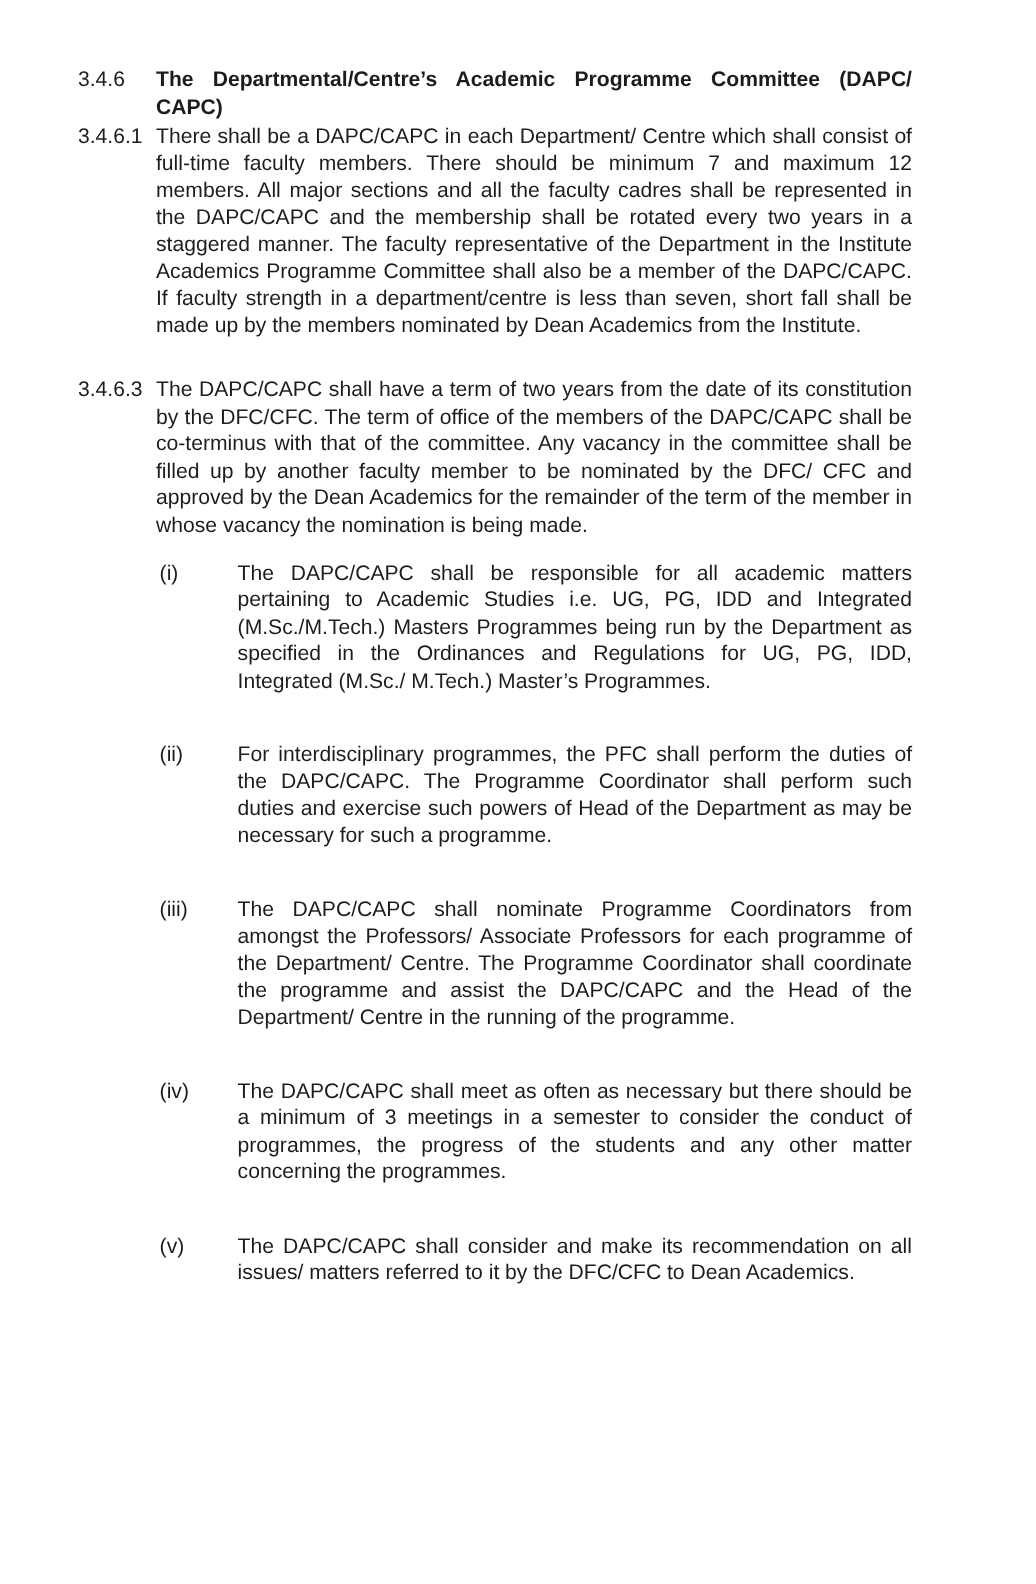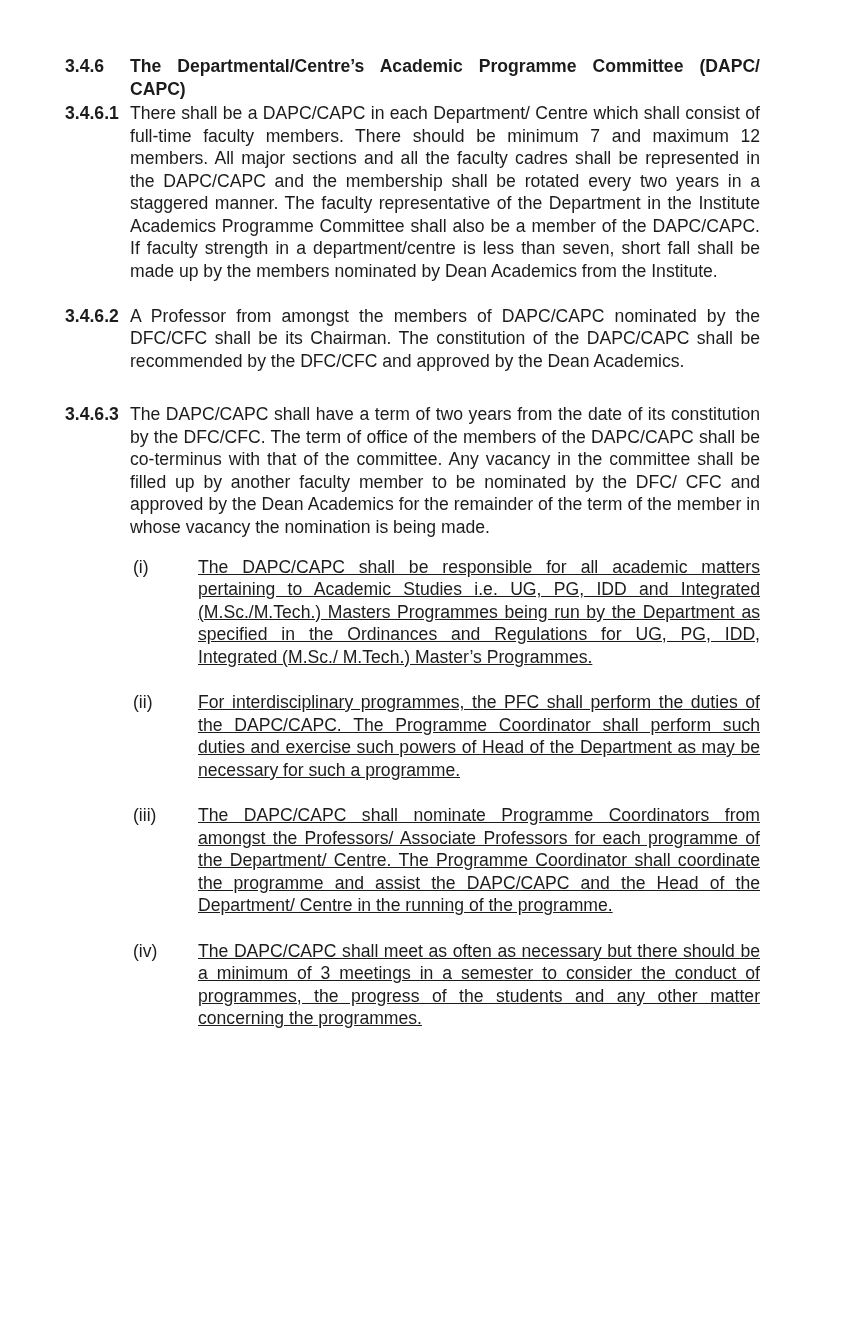--- a/index.html
+++ b/index.html
@@ -23,62 +23,58 @@
   .block {
     margin: 0;
     padding-left: 65px;
     text-indent: -65px;
     text-align: justify;
   }
   .block .num {
     display: inline-block;
     width: 65px;
     text-indent: 0;
-    font-weight: bold;
+    font-weight: normal;
     white-space: nowrap;
   }
   .heading {
     font-weight: bold;
   }
   .para-1 { margin-top: 2px; }
   .para-2 { margin-top: 22.5px; }
   .para-3 { margin-top: 31px; }
   .subheading { margin-top: 11px; }
   .duty {
     margin-left: 68px;
     padding-left: 65px;
     text-indent: -65px;
     text-align: justify;
-    text-decoration: underline;
   }
   .duty .label {
     display: inline-block;
     width: 65px;
     text-indent: 0;
     white-space: nowrap;
   }
   .duty-0 { margin-top: 17.5px; }
-  .duty-n { margin-top: 23px; }
+  .duty-n { margin-top: 39px; }
 </style>
 </head>
 <body>
 
 <div class="page" style="background: rgb(255, 255, 255); color: rgb(28, 28, 28);">
 
   <div class="block heading">
     <span class="num">3.4.6</span><span>The Departmental/Centre’s Academic Programme Committee (DAPC/ CAPC)</span>
   </div>
 
   <div class="block para-1">
     <span class="num">3.4.6.1</span><span>There shall be a DAPC/CAPC in each Department/ Centre which shall consist of full-time faculty members. There should be minimum 7 and maximum 12 members. All major sections and all the faculty cadres shall be represented in the DAPC/CAPC and the membership shall be rotated every two years in a staggered manner. The faculty representative of the Department in the Institute Academics Programme Committee shall also be a member of the DAPC/CAPC. If faculty strength in a department/centre is less than seven, short fall shall be made up by the members nominated by Dean Academics from the Institute.</span>
   </div>
 
-  <div class="block para-2">
-    <span class="num">3.4.6.2</span><span>A Professor from amongst the members of DAPC/CAPC nominated by the DFC/CFC shall be its Chairman. The constitution of the DAPC/CAPC shall be recommended by the DFC/CFC and approved by the Dean Academics.</span>
-  </div>
 
   <div class="block para-3">
     <span class="num">3.4.6.3</span><span>The DAPC/CAPC shall have a term of two years from the date of its constitution by the DFC/CFC. The term of office of the members of the DAPC/CAPC shall be co-terminus with that of the committee. Any vacancy in the committee shall be filled up by another faculty member to be nominated by the DFC/ CFC and approved by the Dean Academics for the remainder of the term of the member in whose vacancy the nomination is being made.</span>
   </div>
 
 
   <div class="duty duty-0">
     <span class="label">(i)</span><span>The DAPC/CAPC shall be responsible for all academic matters pertaining to Academic Studies i.e. UG, PG, IDD and Integrated (M.Sc./M.Tech.) Masters Programmes being run by the Department as specified in the Ordinances and Regulations for UG, PG, IDD, Integrated (M.Sc./ M.Tech.) Master’s Programmes.</span>
   </div>
 
@@ -87,15 +83,18 @@
   </div>
 
   <div class="duty duty-n">
     <span class="label">(iii)</span><span>The DAPC/CAPC shall nominate Programme Coordinators from amongst the Professors/ Associate Professors for each programme of the Department/ Centre. The Programme Coordinator shall coordinate the programme and assist the DAPC/CAPC and the Head of the Department/ Centre in the running of the programme.</span>
   </div>
 
   <div class="duty duty-n">
     <span class="label">(iv)</span><span>The DAPC/CAPC shall meet as often as necessary but there should be a minimum of 3 meetings in a semester to consider the conduct of programmes, the progress of the students and any other matter concerning the programmes.</span>
   </div>
 
+  <div class="duty duty-n">
+    <span class="label">(v)</span><span>The DAPC/CAPC shall consider and make its recommendation on all issues/ matters referred to it by the DFC/CFC to Dean Academics.</span>
+  </div>
 
 
 </div>
 
 </body></html>

